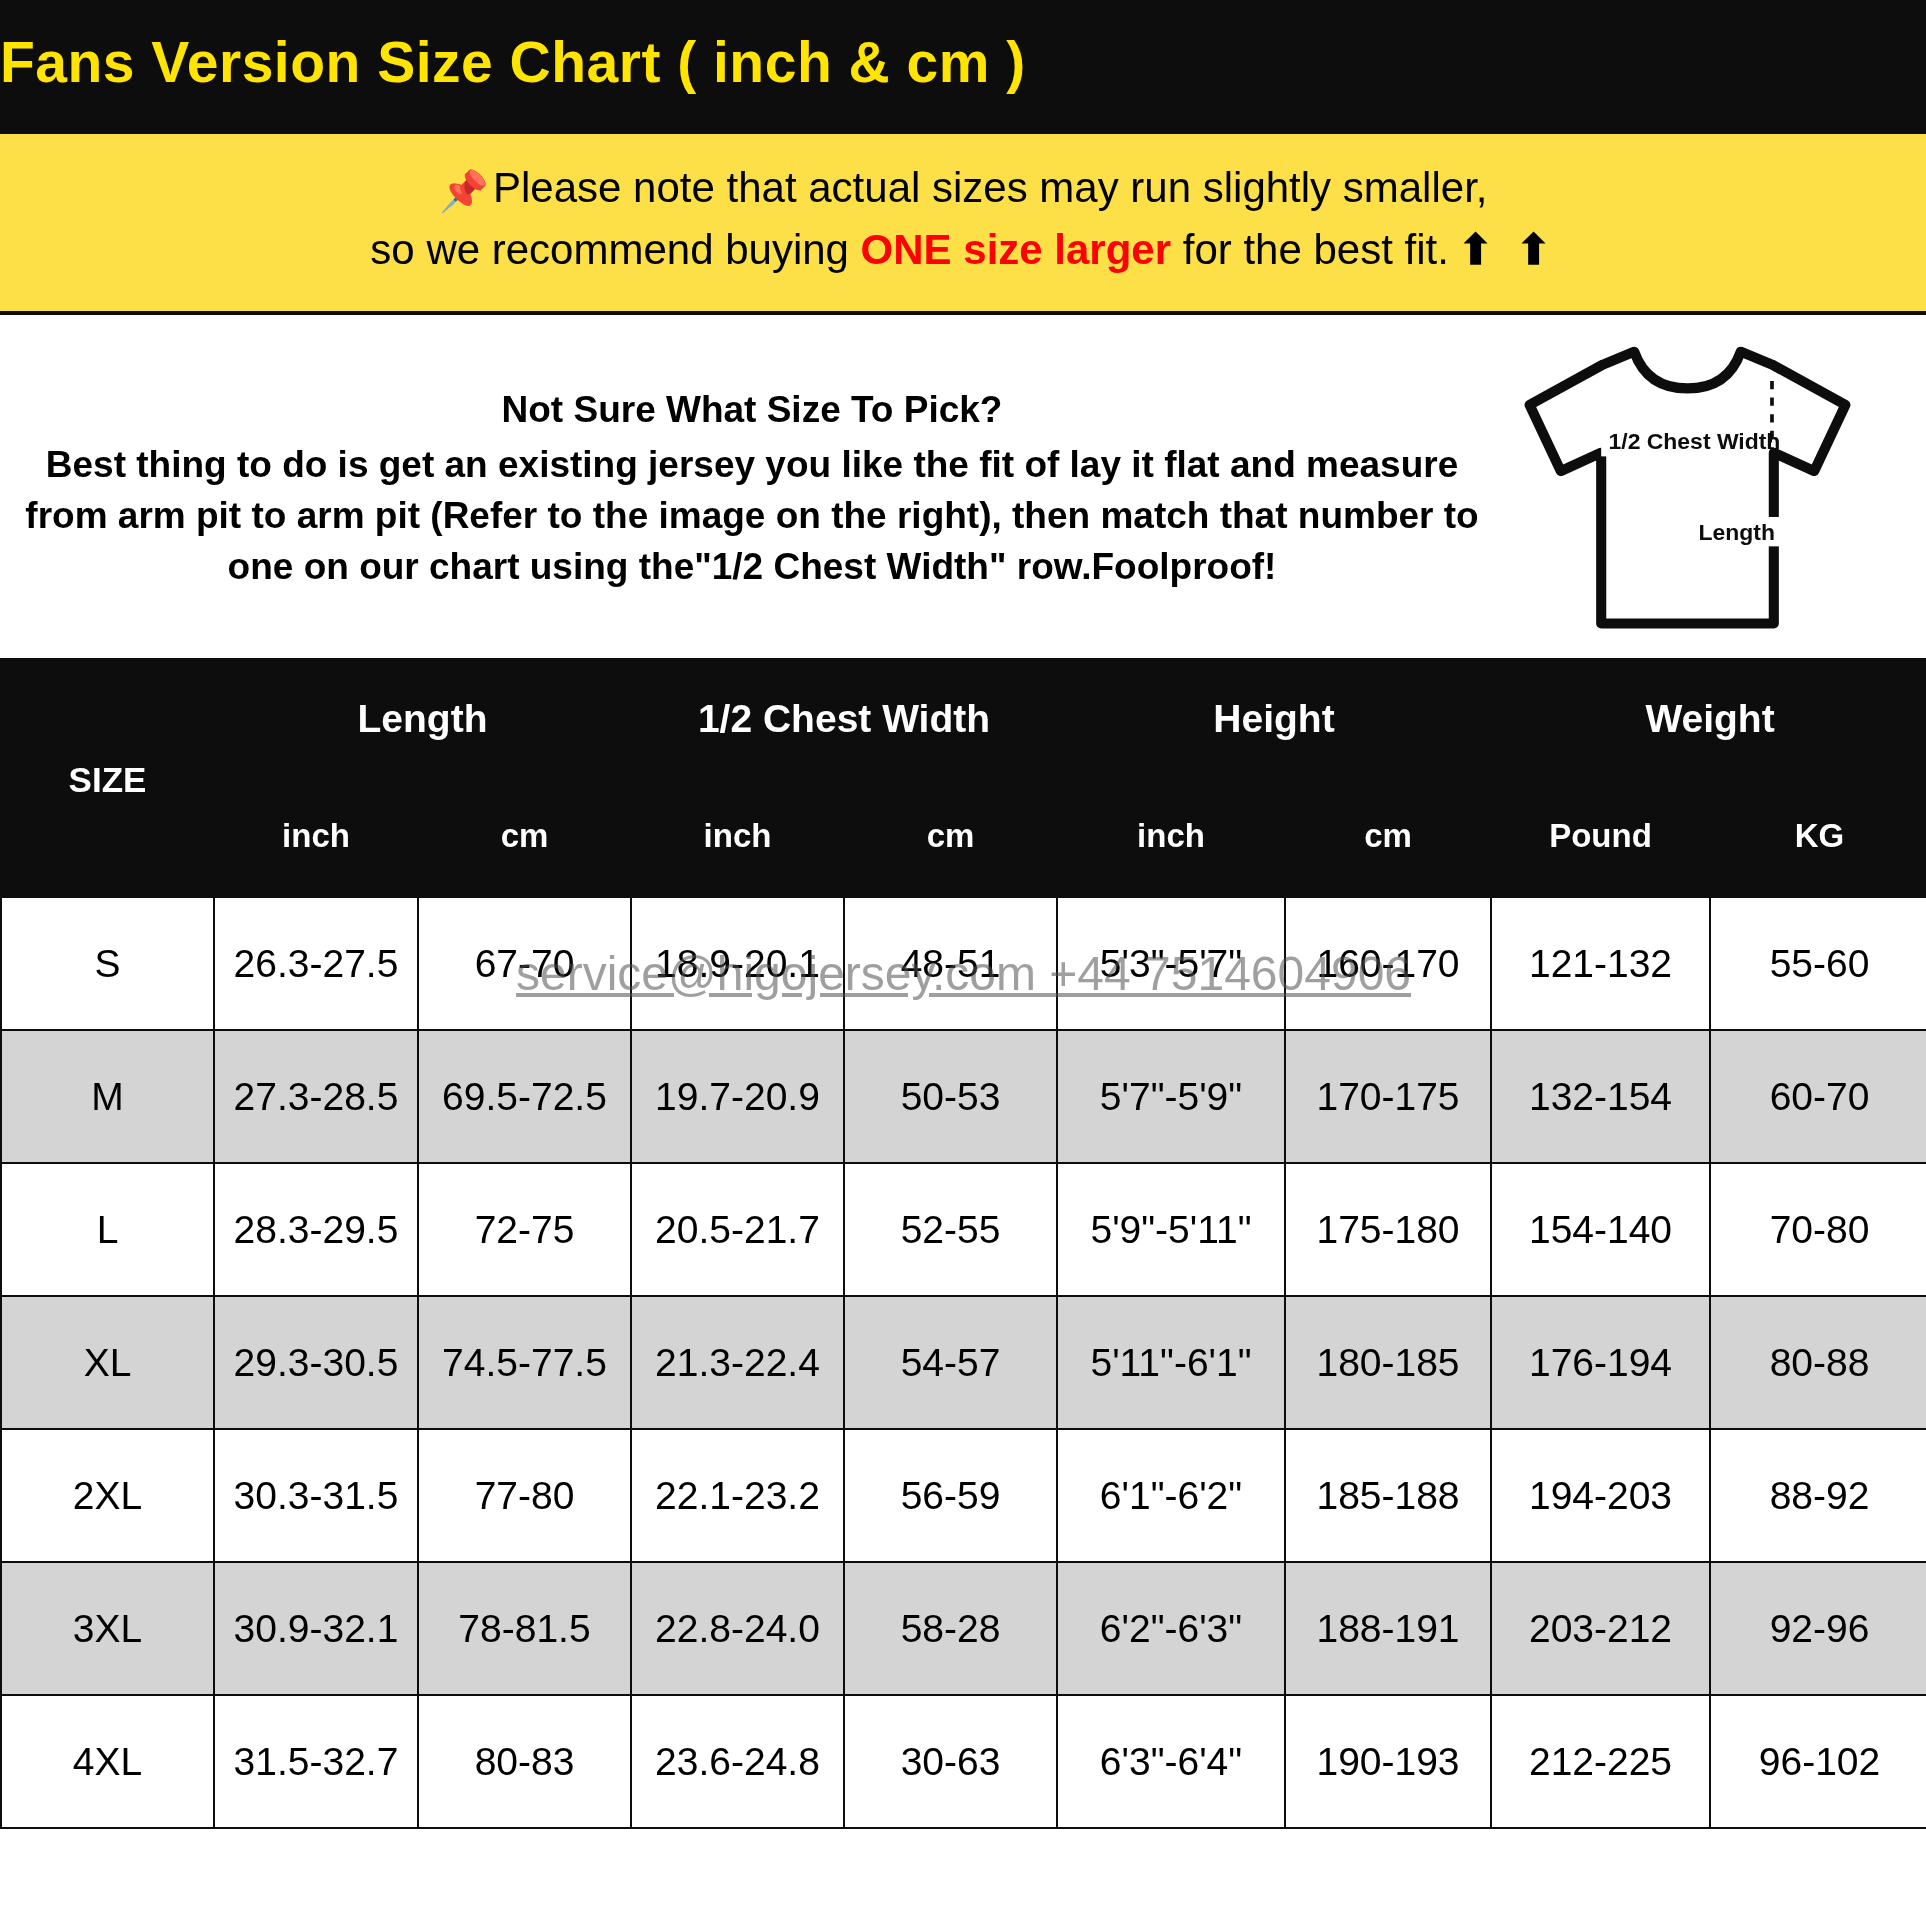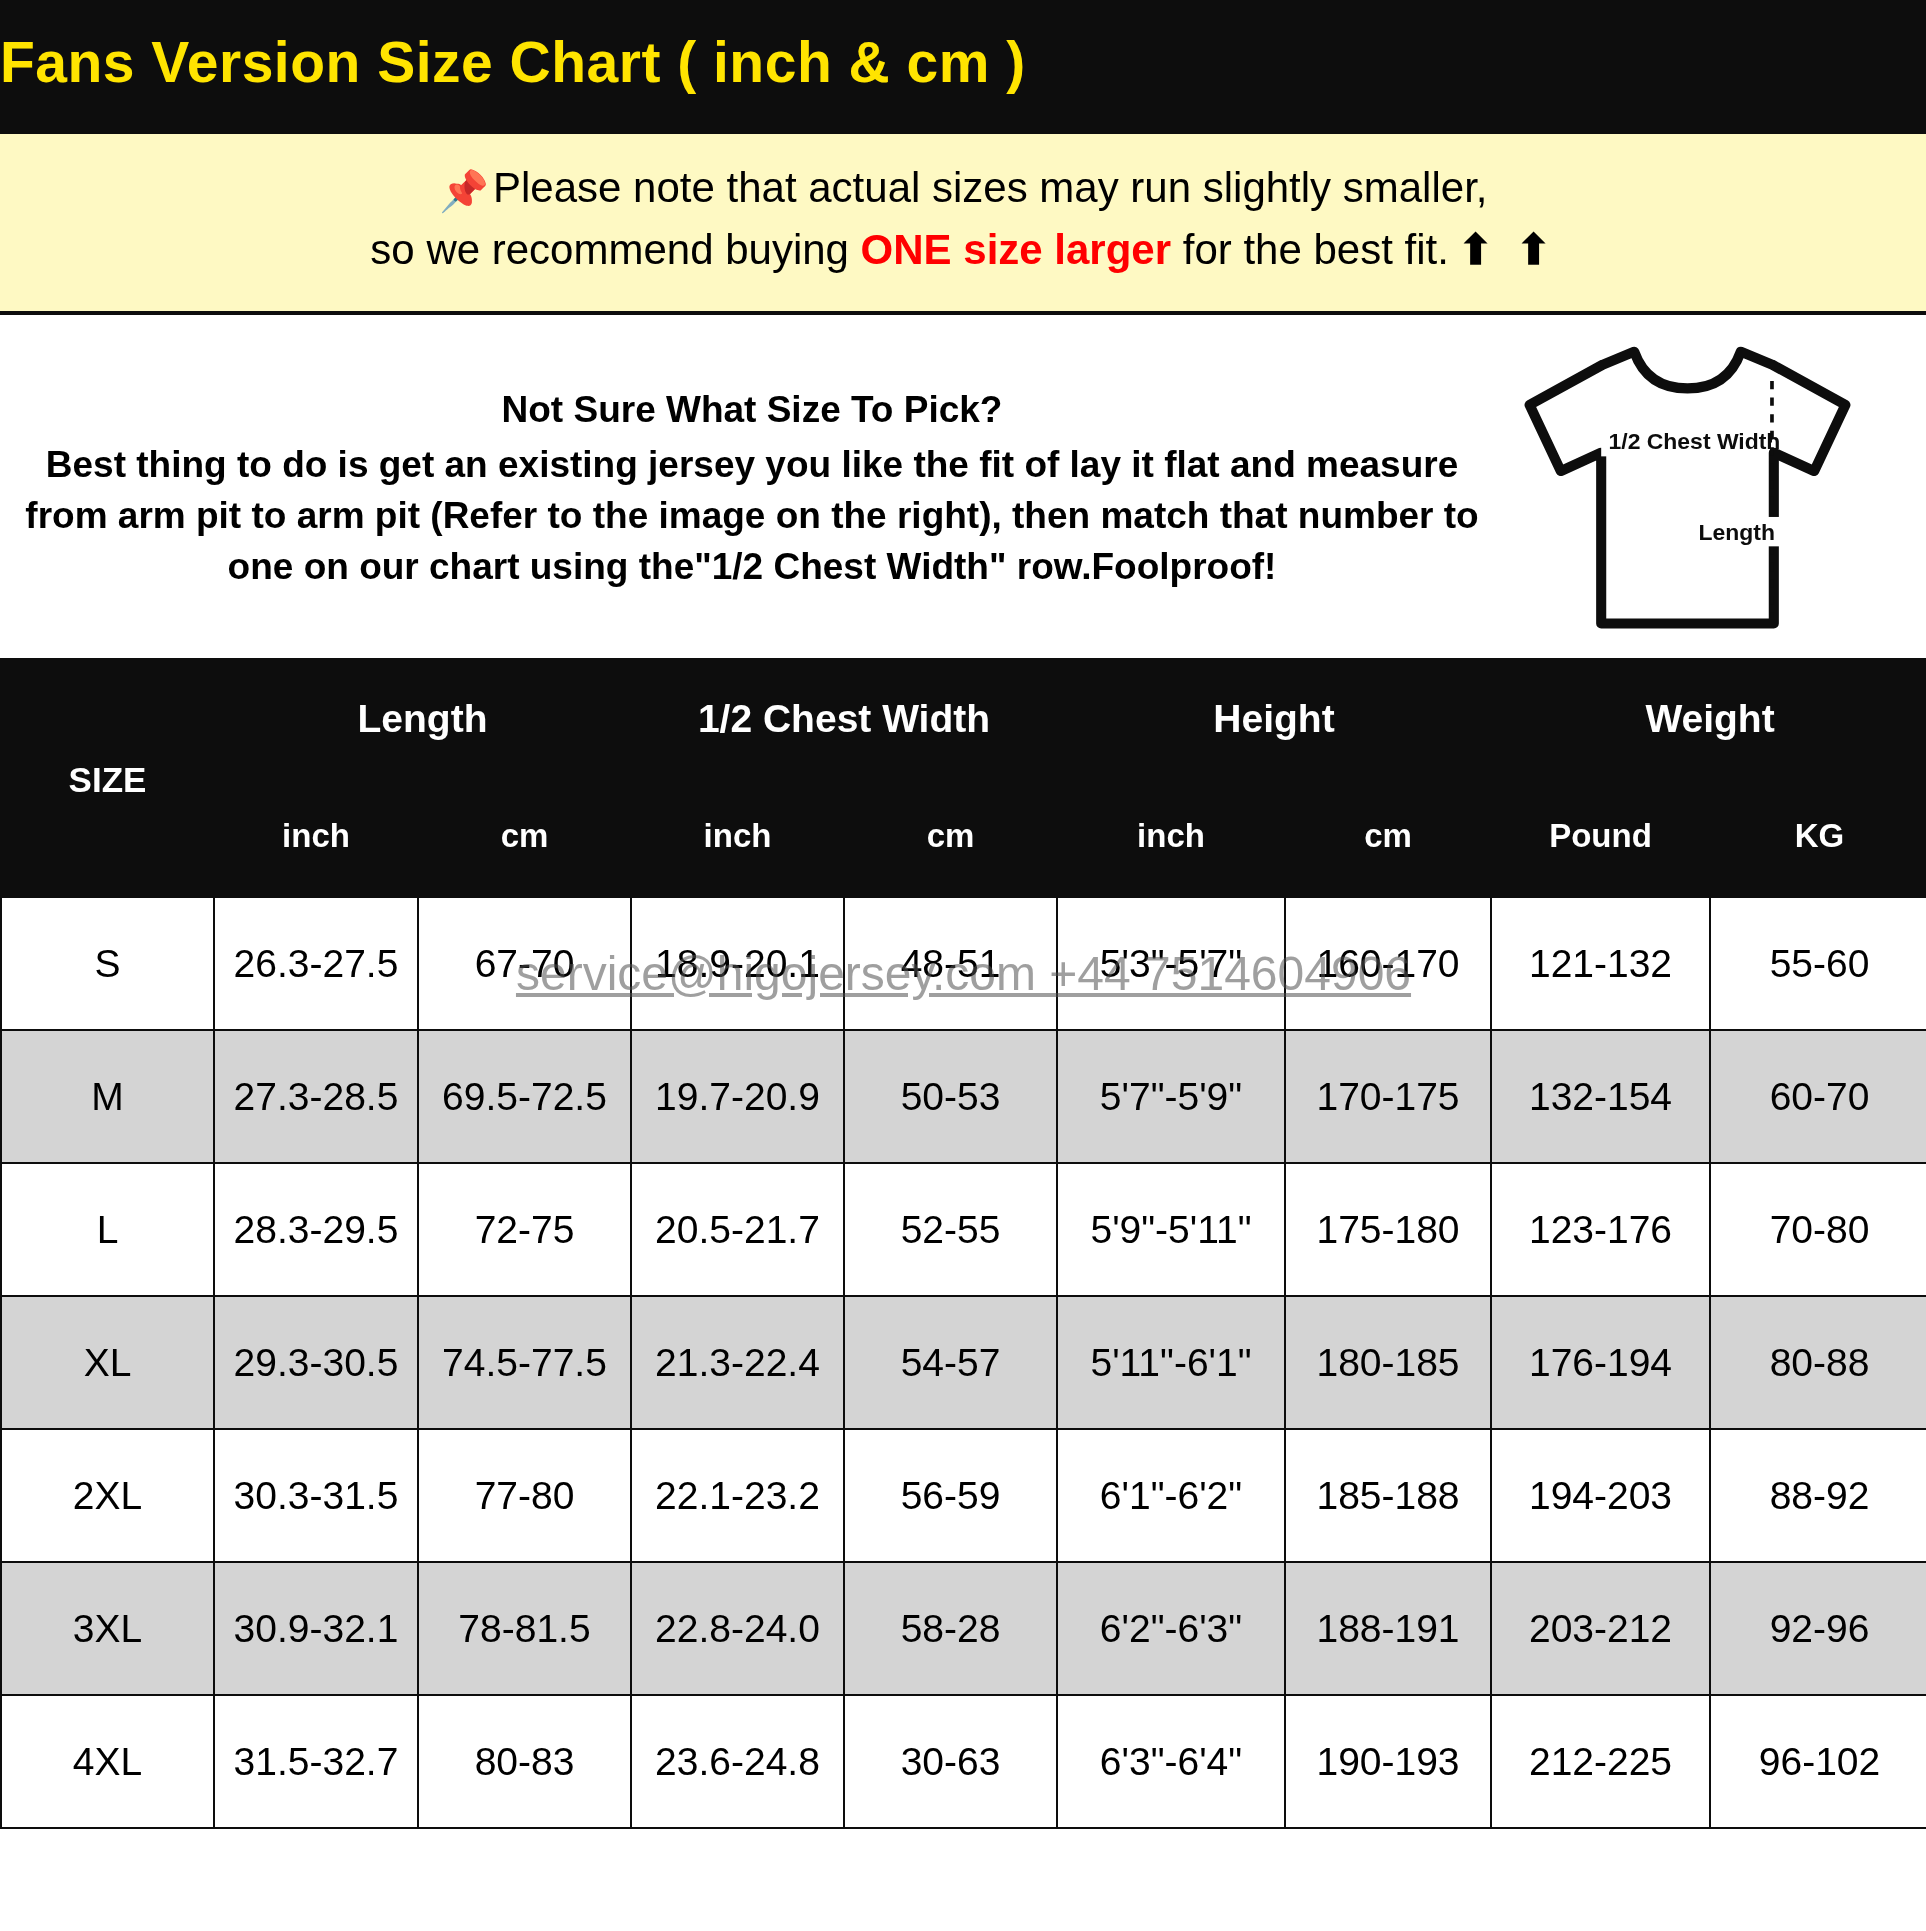--- a/index.html
+++ b/index.html
@@ -27,21 +27,21 @@
   .title-bar .title {
     color: #ffe400;
     font-size: 57px;
     font-weight: bold;
     letter-spacing: 0.5px;
     line-height: 1.1;
   }
 
   
   .note-band {
-    background: #fef9c3;
+    background: #fde047;
     padding: 24px 37px 31px 37px;
     text-align: center;
     border-bottom: 4.6px solid #0d0d0d;
   }
   .note-line {
     font-size: 42px;
     line-height: 1.42;
     font-weight: normal;
   }
   .pin-icon {
@@ -249,21 +249,21 @@
           <td>60-70</td>
         </tr>
         <tr>
           <td class="size-cell">L</td>
           <td>28.3-29.5</td>
           <td>72-75</td>
           <td>20.5-21.7</td>
           <td>52-55</td>
           <td>5'9"-5'11"</td>
           <td>175-180</td>
-          <td>123-176</td>
+          <td>154-140</td>
           <td>70-80</td>
         </tr>
         <tr class="alt">
           <td class="size-cell">XL</td>
           <td>29.3-30.5</td>
           <td>74.5-77.5</td>
           <td>21.3-22.4</td>
           <td>54-57</td>
           <td>5'11"-6'1"</td>
           <td>180-185</td>

